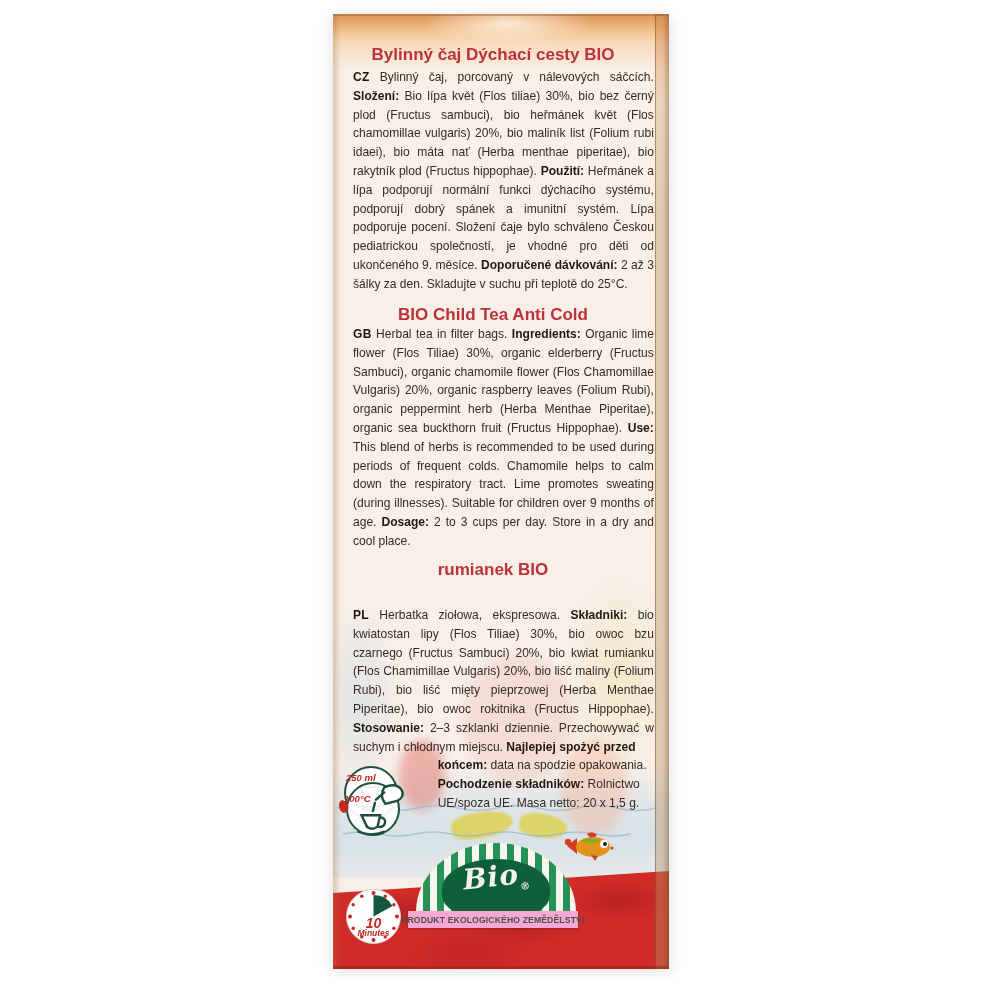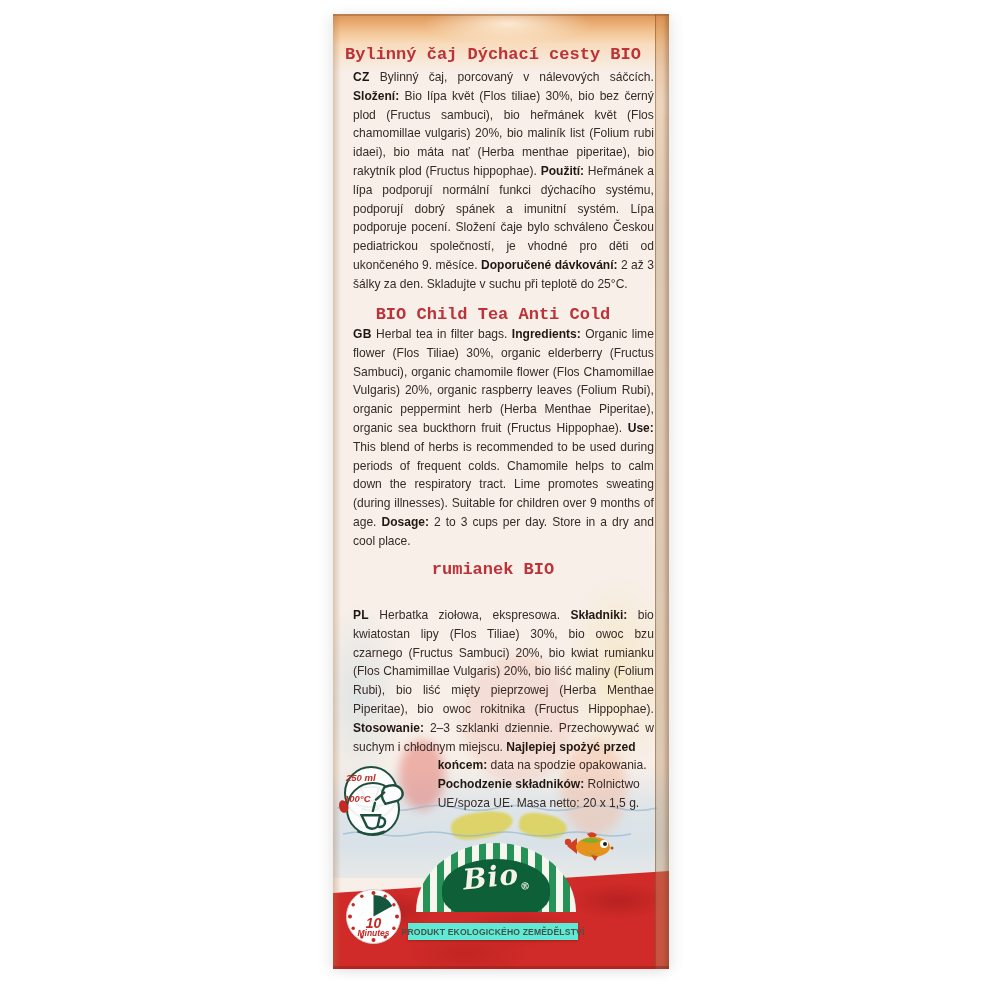--- a/index.html
+++ b/index.html
@@ -42,29 +42,29 @@
   
   .dome{position:absolute;left:83px;top:829px;width:160px;height:69px;
     border-radius:80px 80px 0 0/69px 69px 0 0;overflow:hidden;
     background:repeating-linear-gradient(90deg,#f7f6ee 0 7px,var(--dome_green,#279257) 7px 14px);}
   .dome-blob{position:absolute;left:26px;top:16px;width:108px;height:60px;border-radius:50% 50% 40% 40%;
     background:#0d6038;}
   .bio-script{position:absolute;left:0;top:20px;width:160px;text-align:center;
     font-family:"DejaVu Serif",serif;font-style:italic;font-weight:bold;font-size:28px;color:#f4f3ea;
     transform:rotate(-6deg);letter-spacing:1px;text-shadow:0 0 2px rgba(10,80,45,.8);}
   .bio-script .reg{font-size:10px;font-style:normal;vertical-align:sub;letter-spacing:0;}
-  .banner{position:absolute;left:75px;top:897px;width:170px;height:17px;background:#5eead4;
+  .banner{position:absolute;left:75px;top:897px;width:170px;height:17px;background:#f9a8d4;
     display:flex;align-items:center;justify-content:center;
     font-size:8.6px;font-weight:bold;color:#45524a;letter-spacing:.15px;white-space:nowrap;
-    box-shadow:0 1px 2px rgba(60,20,10,.35);margin-top:12px;}
+    box-shadow:0 1px 2px rgba(60,20,10,.35);}
   
   .fish{position:absolute;left:228px;top:815px;width:60px;height:34px;}
   
   .heading{position:absolute;left:8px;width:304px;text-align:center;
-    font-family:Liberation Mono, monospace;font-weight:bold;font-size:17px;line-height:21px;
+    font-family:Liberation Sans, sans-serif;font-weight:bold;font-size:17px;line-height:21px;
     color:var(--heading_red,#bb3238);}
   .h-cz{top:30px;}
   .h-gb{top:290px;}
   .h-pl{top:545px;}
   .body-text{position:absolute;left:20px;width:327px;transform:scaleX(0.92);transform-origin:0 0;
     font-size:13.1px;line-height:18.8px;text-align:justify;color:var(--body_text,#372a27);}
   .body-text p{margin:0;}
   .body-text .ind{margin-left:92px;text-align:left;}
   .b-cz{top:54px;}
   .b-gb{top:311px;}

